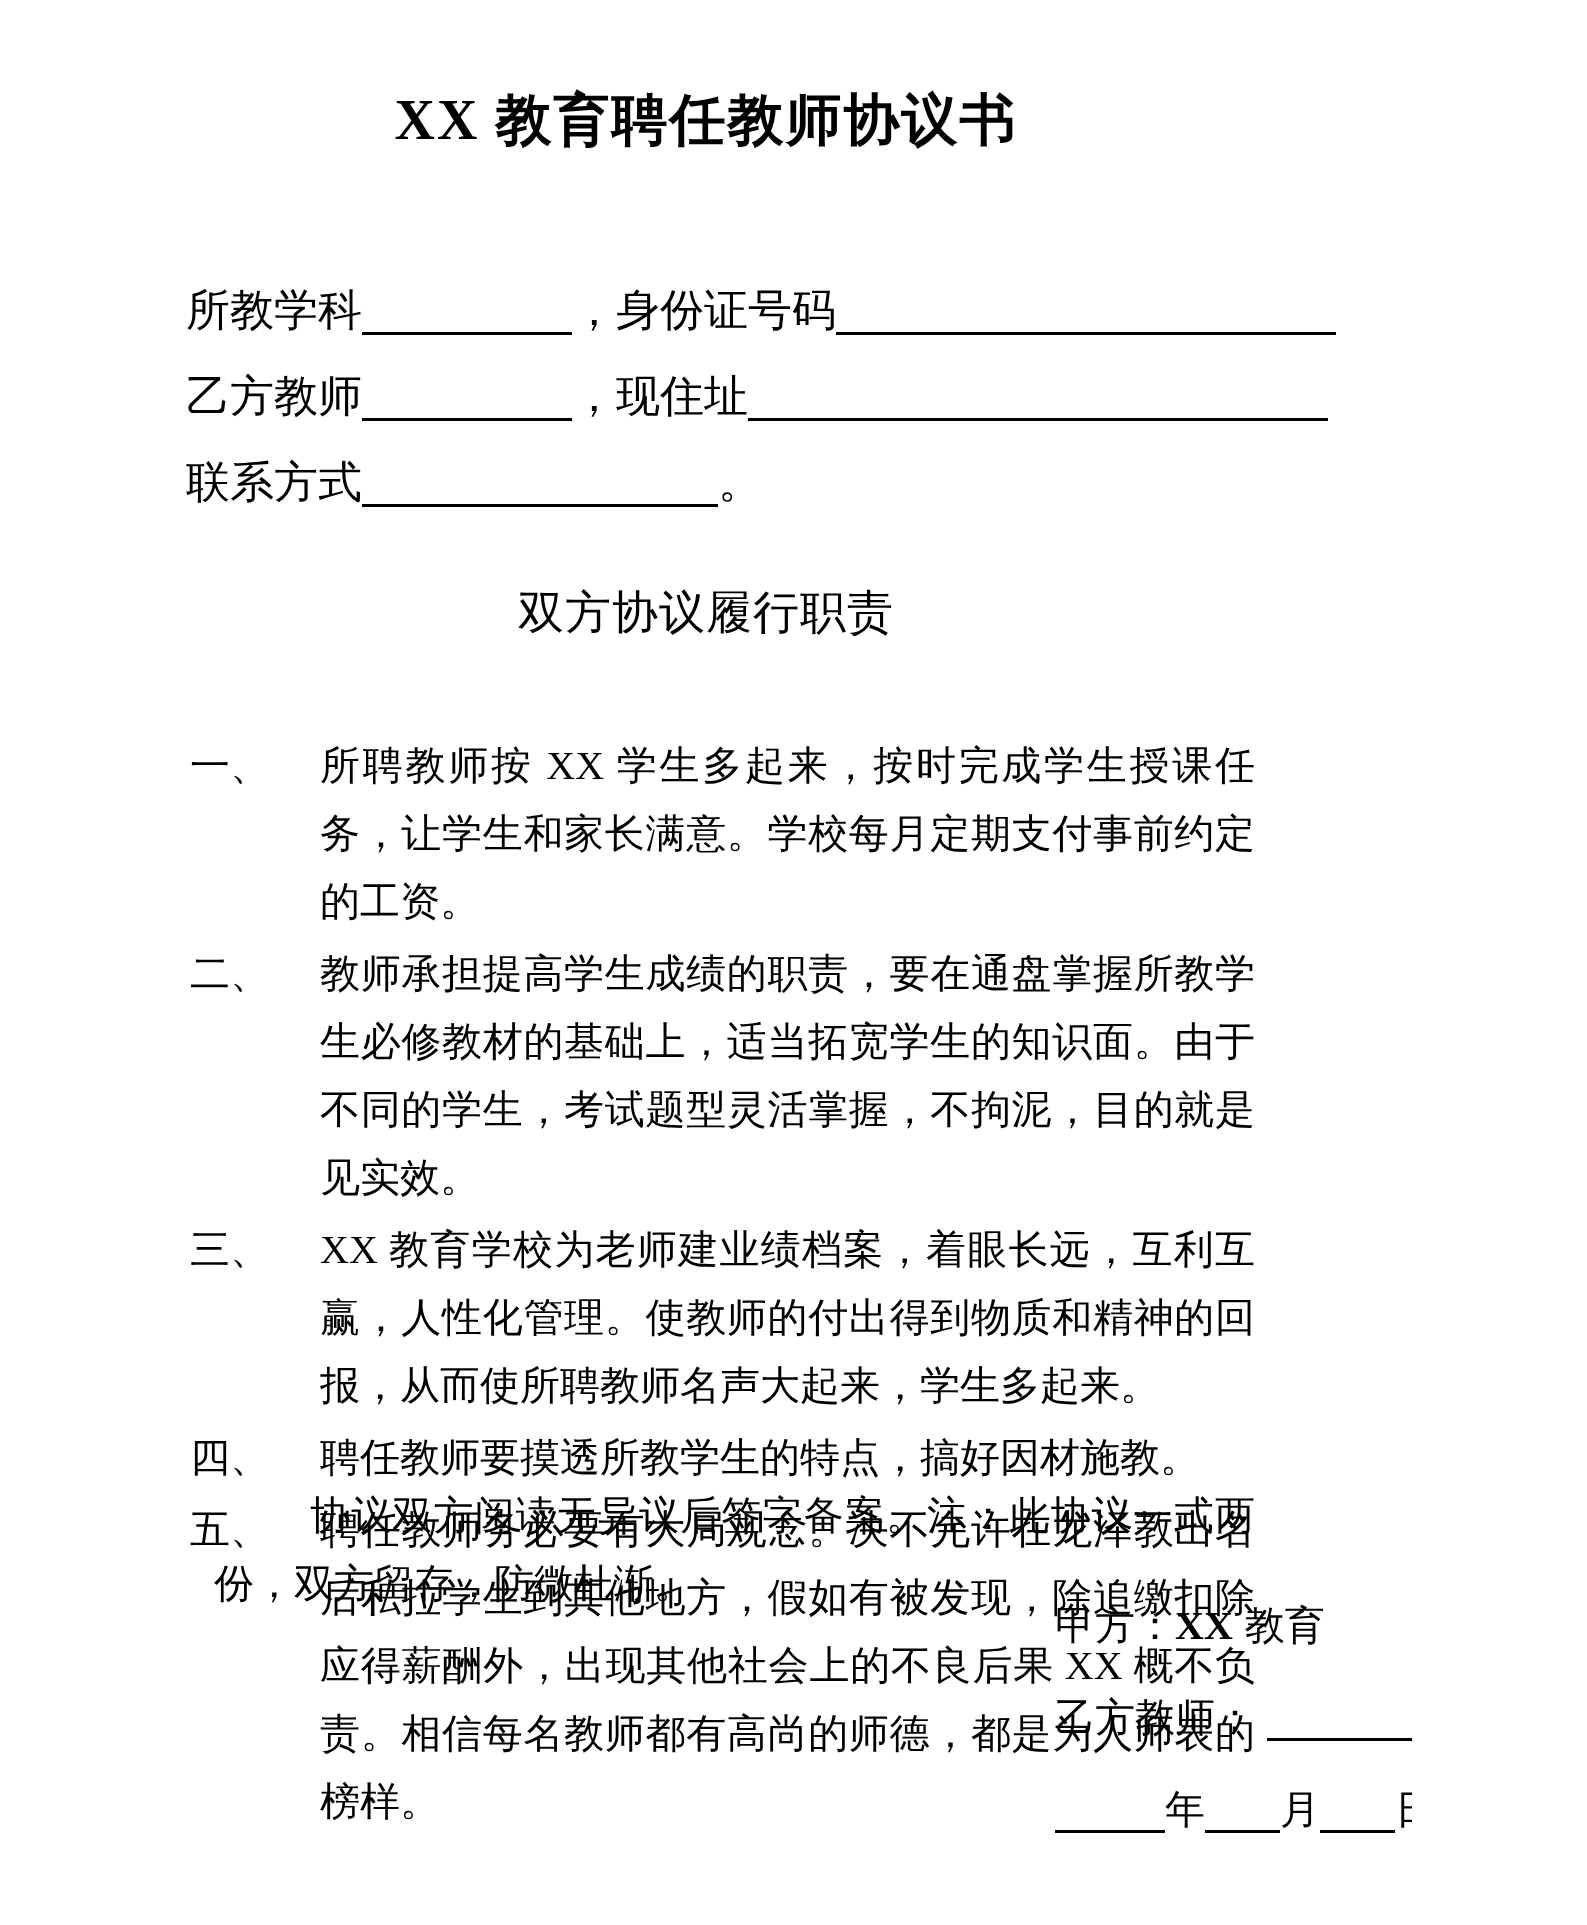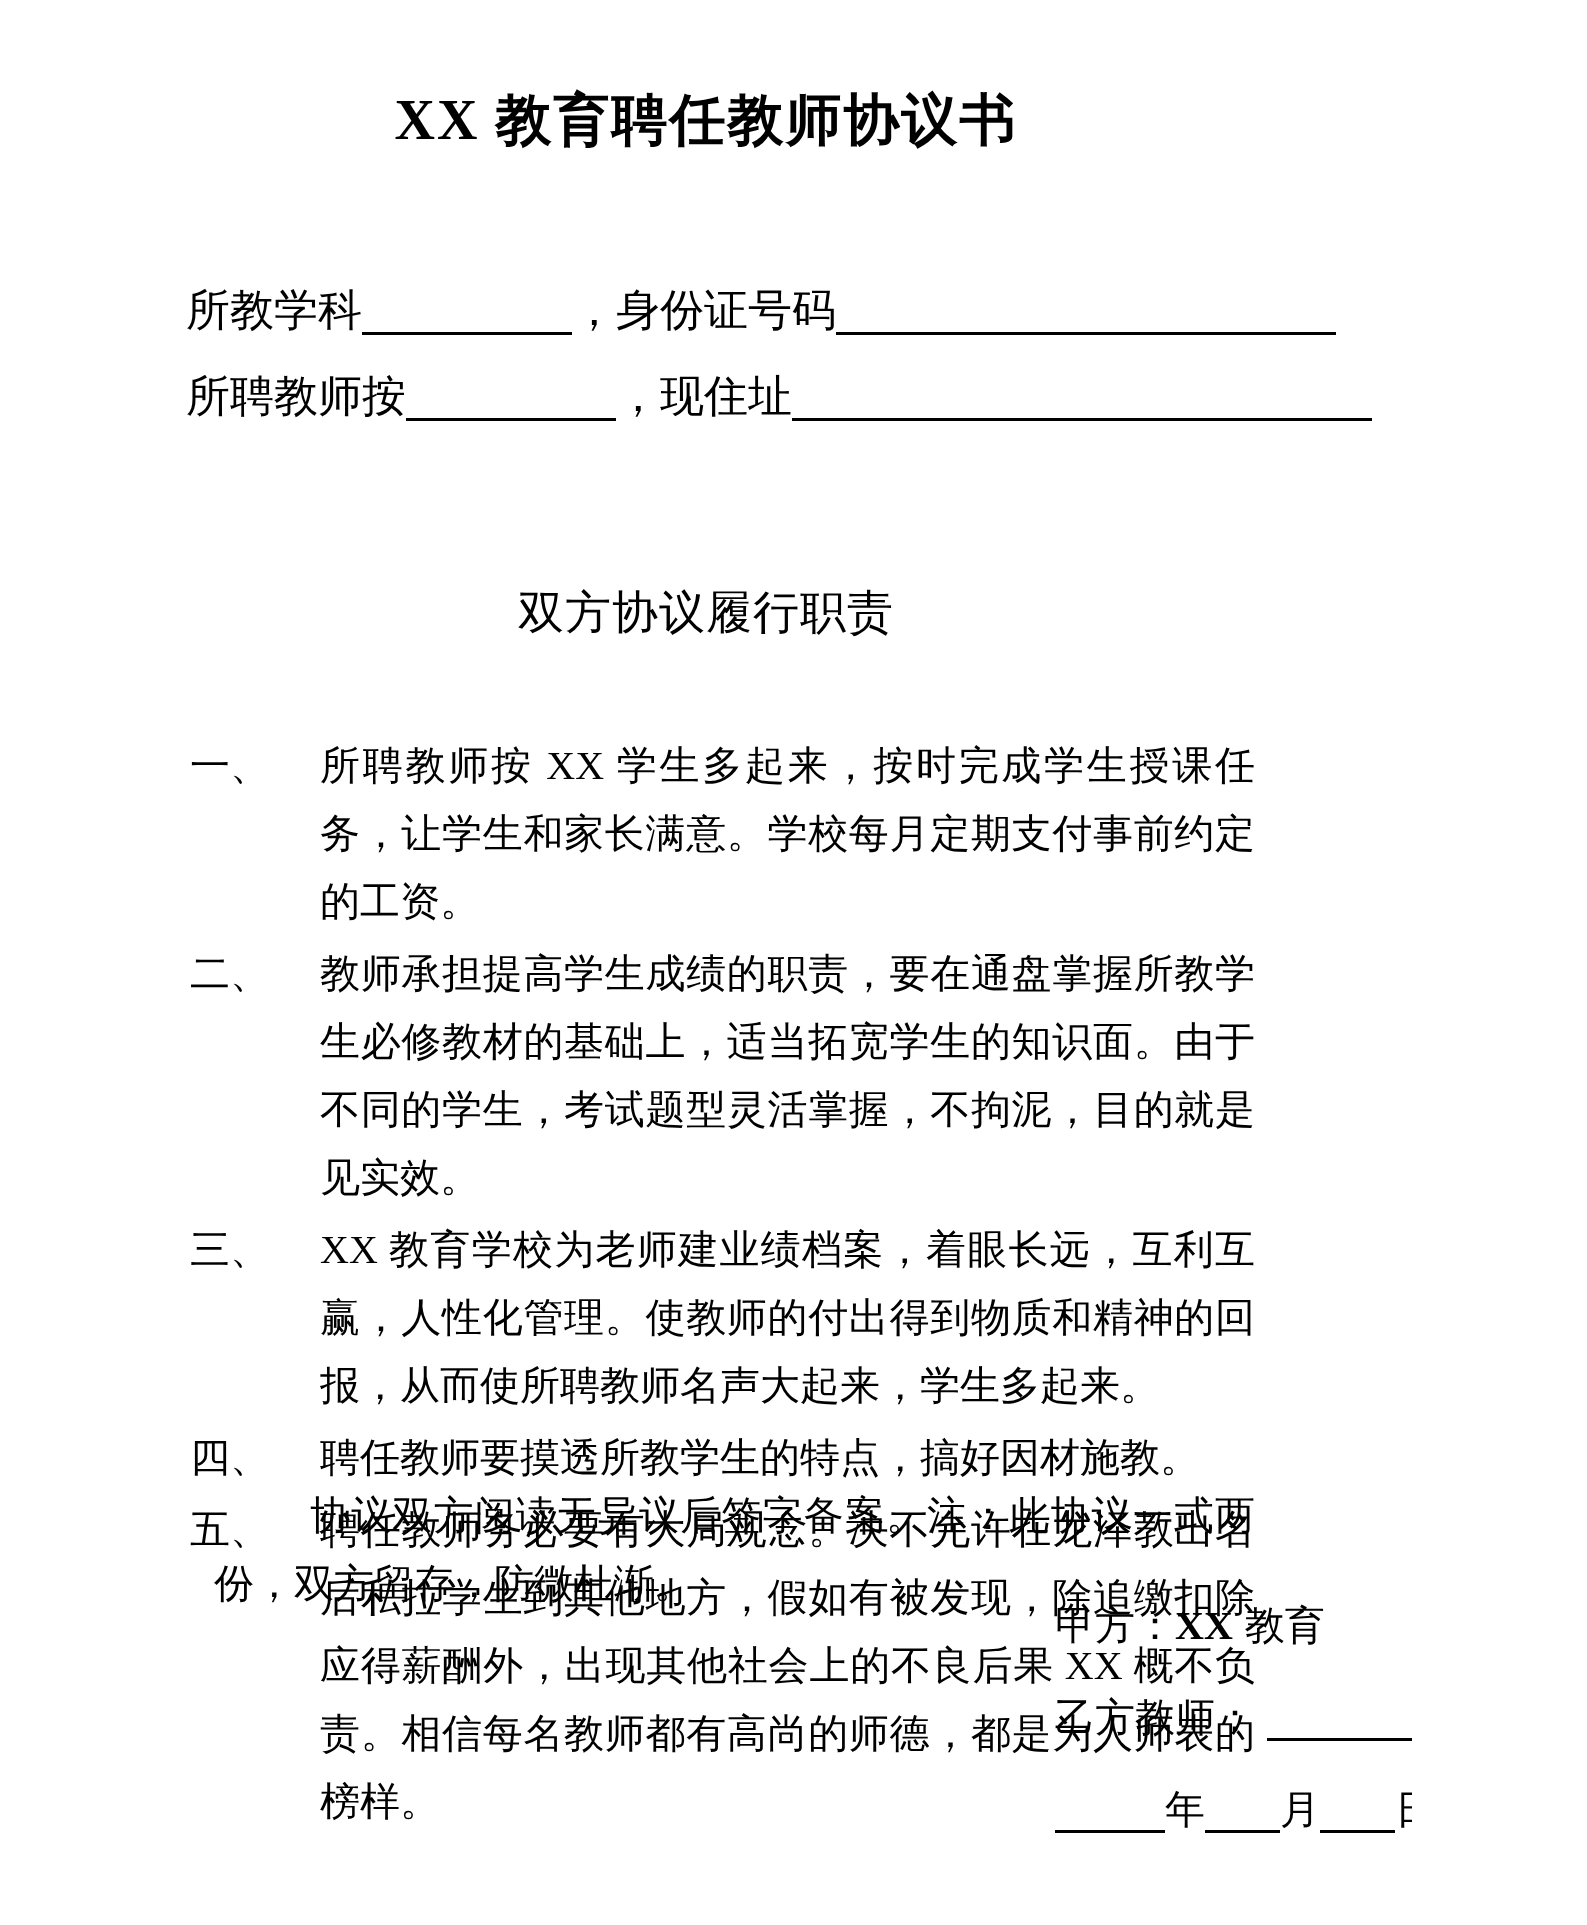--- a/index.html
+++ b/index.html
@@ -88,21 +88,24 @@
 
 <div class="page">
 
   <div class="doc-title">XX 教育聘任教师协议书</div>
 
   <div class="form-block">
     <div class="form-row">
       <span>所教学科</span><span class="blank w210"></span><span>，</span><span>身份证号码</span><span class="blank w500"></span>
     </div>
     <div class="form-row">
-      <span>所聘教师按</span><span class="blank w210"></span><span>，</span><span>现住址</span><span class="blank w580"></span>
+      <span>乙方教师</span><span class="blank w210"></span><span>，</span><span>现住址</span><span class="blank w580"></span>
+    </div>
+    <div class="form-row">
+      <span>联系方式</span><span class="blank w356"></span><span>。</span>
     </div>
   </div>
 
   <div class="section-heading">双方协议履行职责</div>
 
   <div class="duties-list">
     <div class="duty-item">
       <span class="num">一、</span><span>所聘教师按 XX 学生多起来，按时完成学生授课任务，让学生和家长满意。学校每月定期支付事前约定的工资。</span>
     </div>
     <div class="duty-item">

